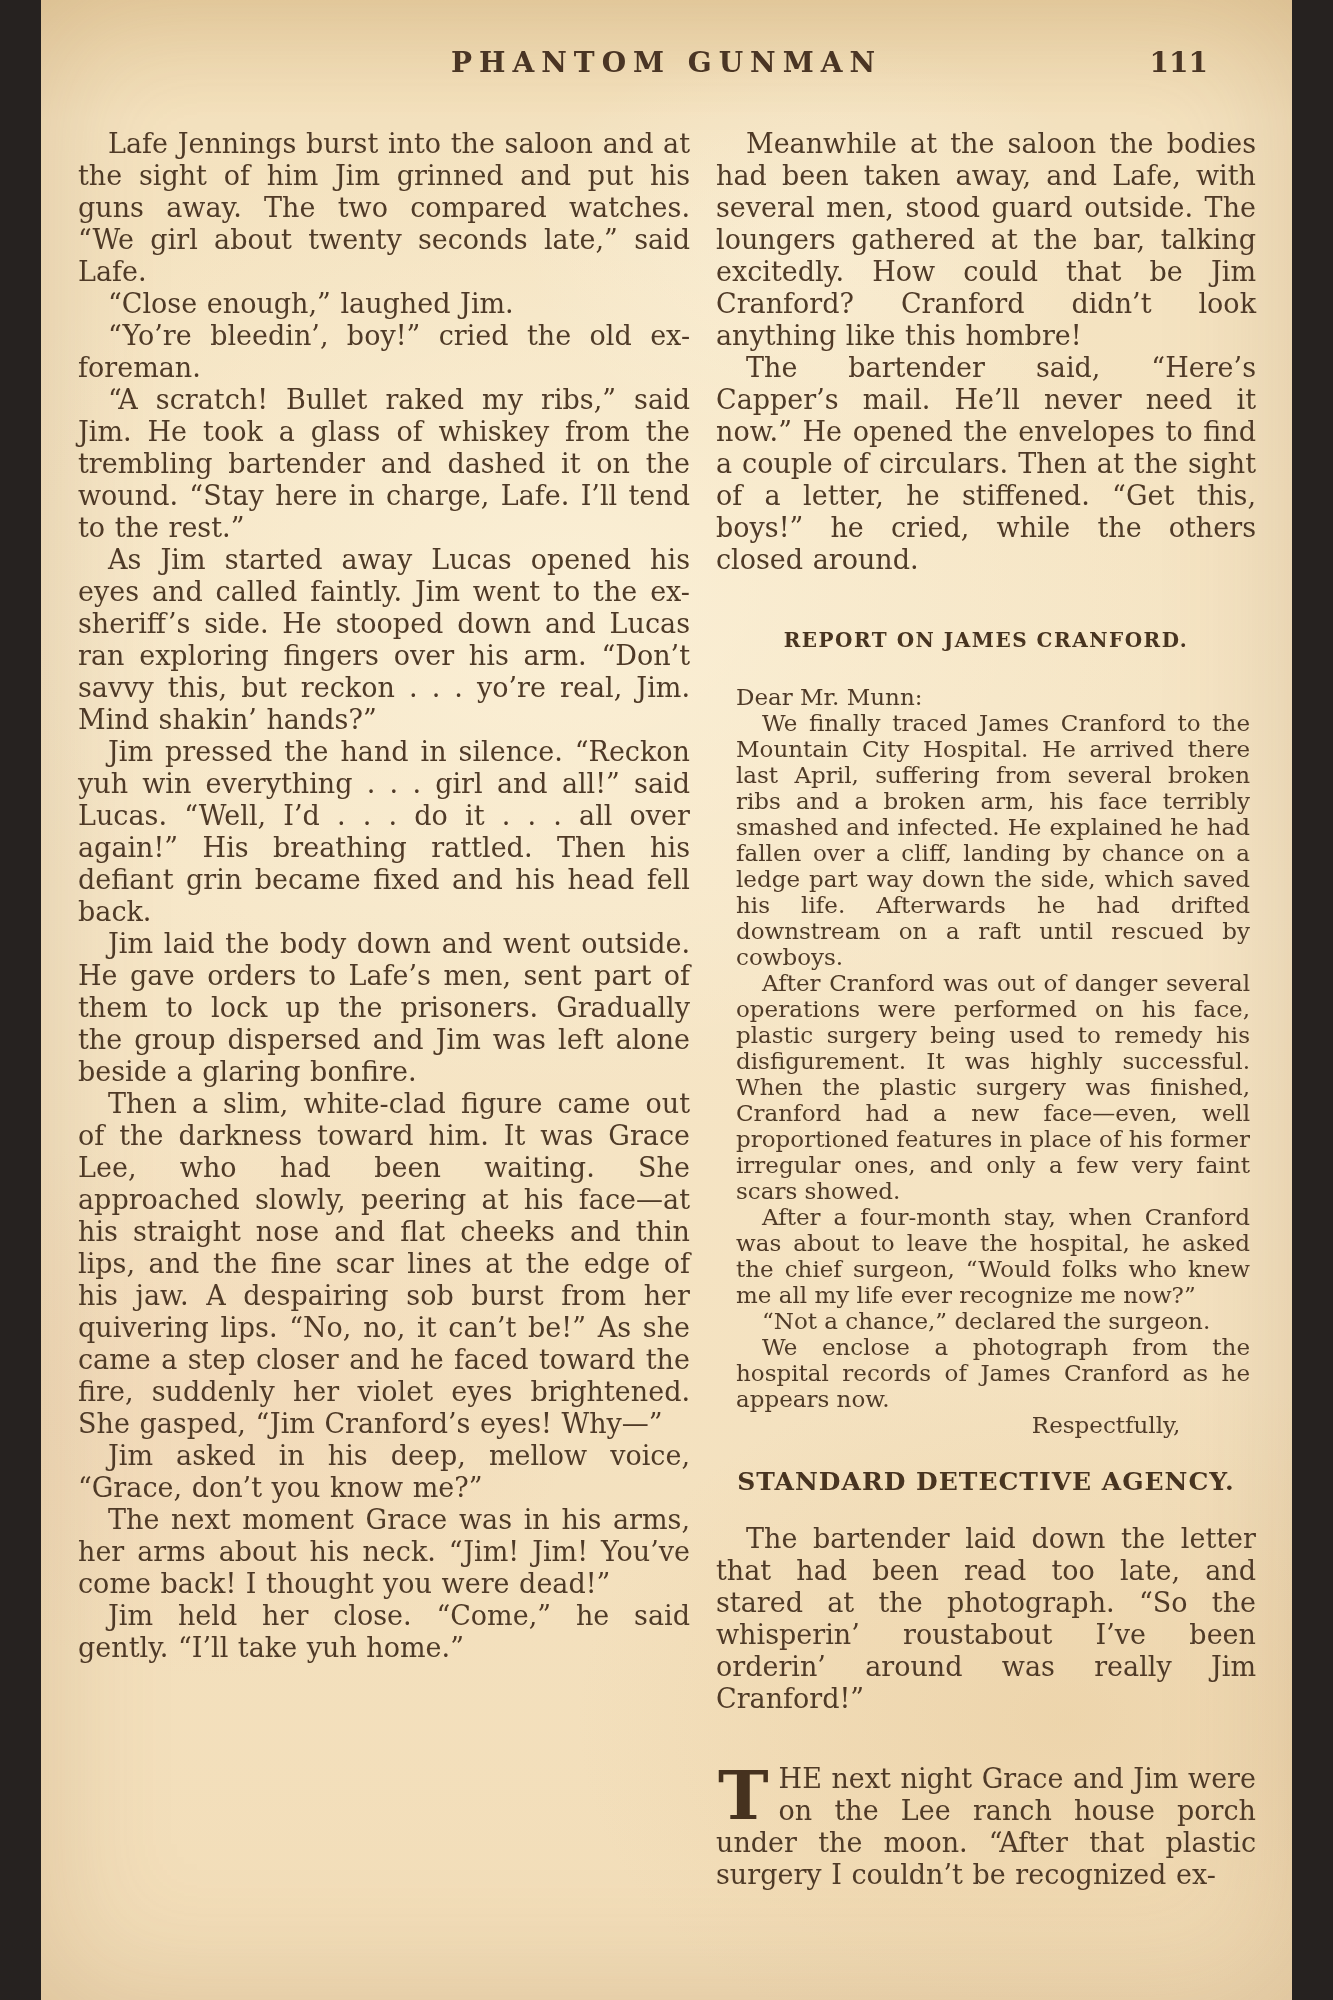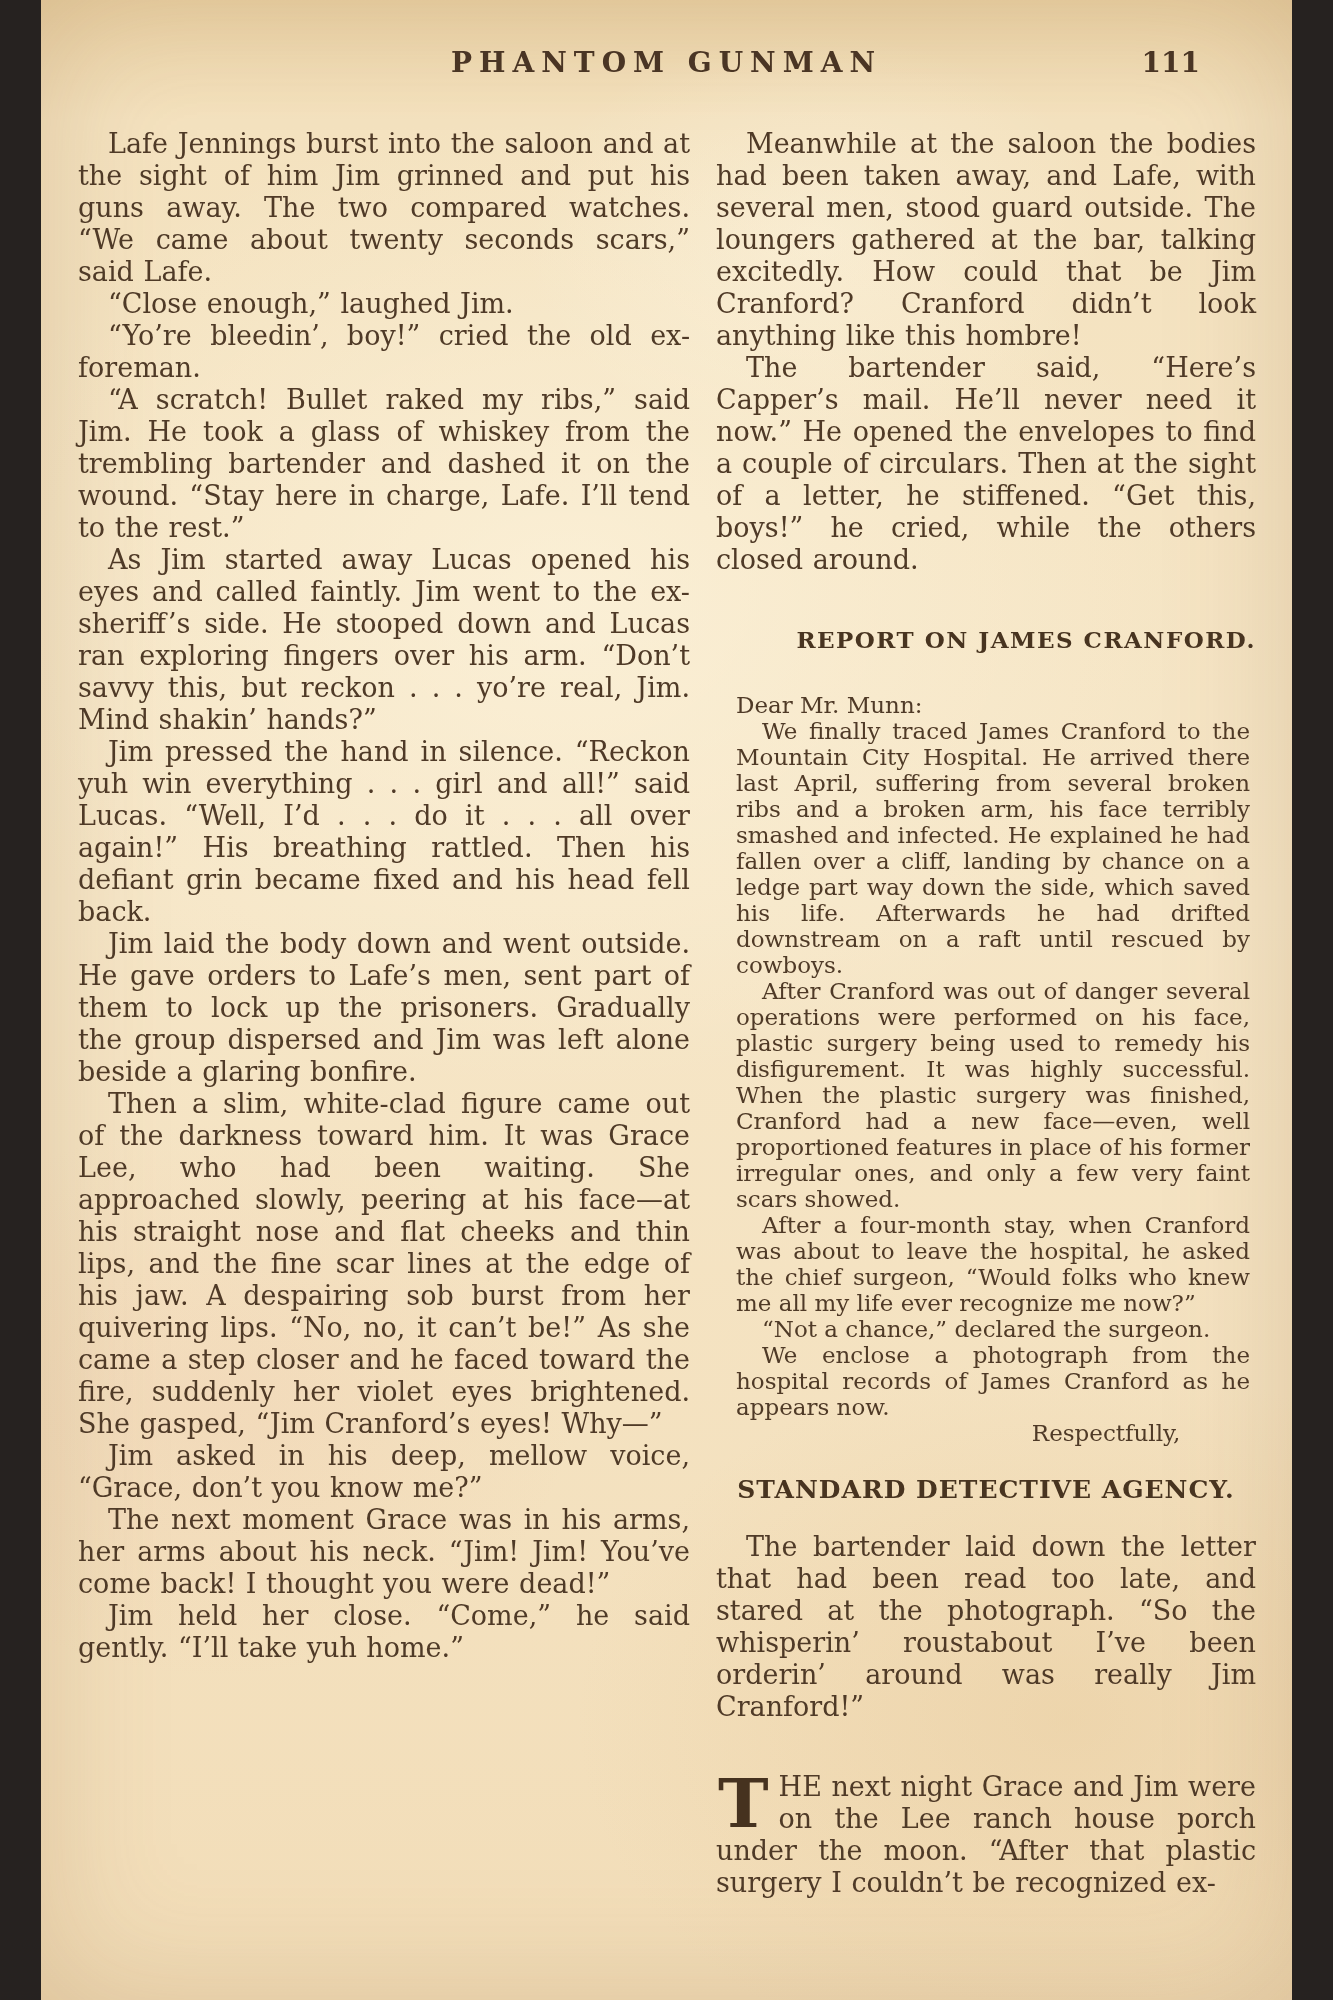--- a/index.html
+++ b/index.html
@@ -18,32 +18,32 @@
     box-shadow: inset 0 0 130px rgba(140,95,45,.22);
     font-family:"DejaVu Serif","Liberation Serif",serif;
     color:#4f3a27;
     overflow:hidden;
   }
   .page-header{position:absolute;top:46px;left:0;right:0;height:42px;}
   .running-title{
     position:absolute;left:0;right:0;top:0;text-align:center;
     font-size:28px;font-weight:700;letter-spacing:7px;color:#4a3524;
   }
-  .page-number{position:absolute;right:92px;top:0;font-size:28px;font-weight:700;color:#4a3524;margin-left:44px;}
+  .page-number{position:absolute;right:84px;top:0;font-size:28px;font-weight:700;color:#4a3524;margin-left:44px;}
   .columns{
     position:absolute;top:128px;left:37px;right:36px;
     display:flex;gap:26px;align-items:flex-start;
   }
   .col{text-align:justify;font-size:27px;line-height:32px;}
   .col-left{flex:0 0 612px;width:612px;}
   .col-right{flex:1;}
   .body-para{margin:0;text-indent:30px;word-spacing:1px;}
   .report-heading{
-    margin:48px 0 36px;text-align:right;text-indent:0;
-    font-size:23px;font-weight:700;letter-spacing:1.5px;color:#483420;
+    margin:48px 0 28px;text-align:center;text-indent:0;
+    font-size:20px;font-weight:700;letter-spacing:1.5px;color:#483420;
   }
   .letter{font-size:23px;line-height:26px;margin:0 6px 0 20px;}
   .letter p{margin:0;}
   .salutation{text-indent:0;}
   .letter-para{text-indent:26px;}
   .closing{text-indent:0;text-align:center;padding-left:44%;margin-top:4px;}
   .signature{
     margin:28px 0 25px;text-align:center;text-indent:0;
     font-size:25px;font-weight:700;letter-spacing:1px;color:#483420;
   }
@@ -60,21 +60,21 @@
 <div class="page">
 
   <header class="page-header">
     <div class="running-title">PHANTOM GUNMAN</div>
     <div class="page-number">111</div>
   </header>
 
   <main class="columns">
 
     <section class="col col-left">
-      <p class="body-para">Lafe Jennings burst into the saloon and at the sight of him Jim grinned and put his guns away. The two compared watches. “We came about twenty seconds scars,” said Lafe.</p>
+      <p class="body-para">Lafe Jennings burst into the saloon and at the sight of him Jim grinned and put his guns away. The two compared watches. “We girl about twenty seconds late,” said Lafe.</p>
       <p class="body-para">“Close enough,” laughed Jim.</p>
       <p class="body-para">“Yo’re bleedin’, boy!” cried the old ex-foreman.</p>
       <p class="body-para">“A scratch! Bullet raked my ribs,” said Jim. He took a glass of whiskey from the trembling bartender and dashed it on the wound. “Stay here in charge, Lafe. I’ll tend to the rest.”</p>
       <p class="body-para">As Jim started away Lucas opened his eyes and called faintly. Jim went to the ex-sheriff’s side. He stooped down and Lucas ran exploring fingers over his arm. “Don’t savvy this, but reckon . . . yo’re real, Jim. Mind shakin’ hands?”</p>
       <p class="body-para">Jim pressed the hand in silence. “Reckon yuh win everything . . . girl and all!” said Lucas. “Well, I’d . . . do it . . . all over again!” His breathing rattled. Then his defiant grin became fixed and his head fell back.</p>
       <p class="body-para">Jim laid the body down and went outside. He gave orders to Lafe’s men, sent part of them to lock up the prisoners. Gradually the group dispersed and Jim was left alone beside a glaring bonfire.</p>
       <p class="body-para">Then a slim, white-clad figure came out of the darkness toward him. It was Grace Lee, who had been waiting. She approached slowly, peering at his face—at his straight nose and flat cheeks and thin lips, and the fine scar lines at the edge of his jaw. A despairing sob burst from her quivering lips. “No, no, it can’t be!” As she came a step closer and he faced toward the fire, suddenly her violet eyes brightened. She gasped, “Jim Cranford’s eyes! Why—”</p>
       <p class="body-para">Jim asked in his deep, mellow voice, “Grace, don’t you know me?”</p>
       <p class="body-para">The next moment Grace was in his arms, her arms about his neck. “Jim! Jim! You’ve come back! I thought you were dead!”</p>
       <p class="body-para">Jim held her close. “Come,” he said gently. “I’ll take yuh home.”</p>

